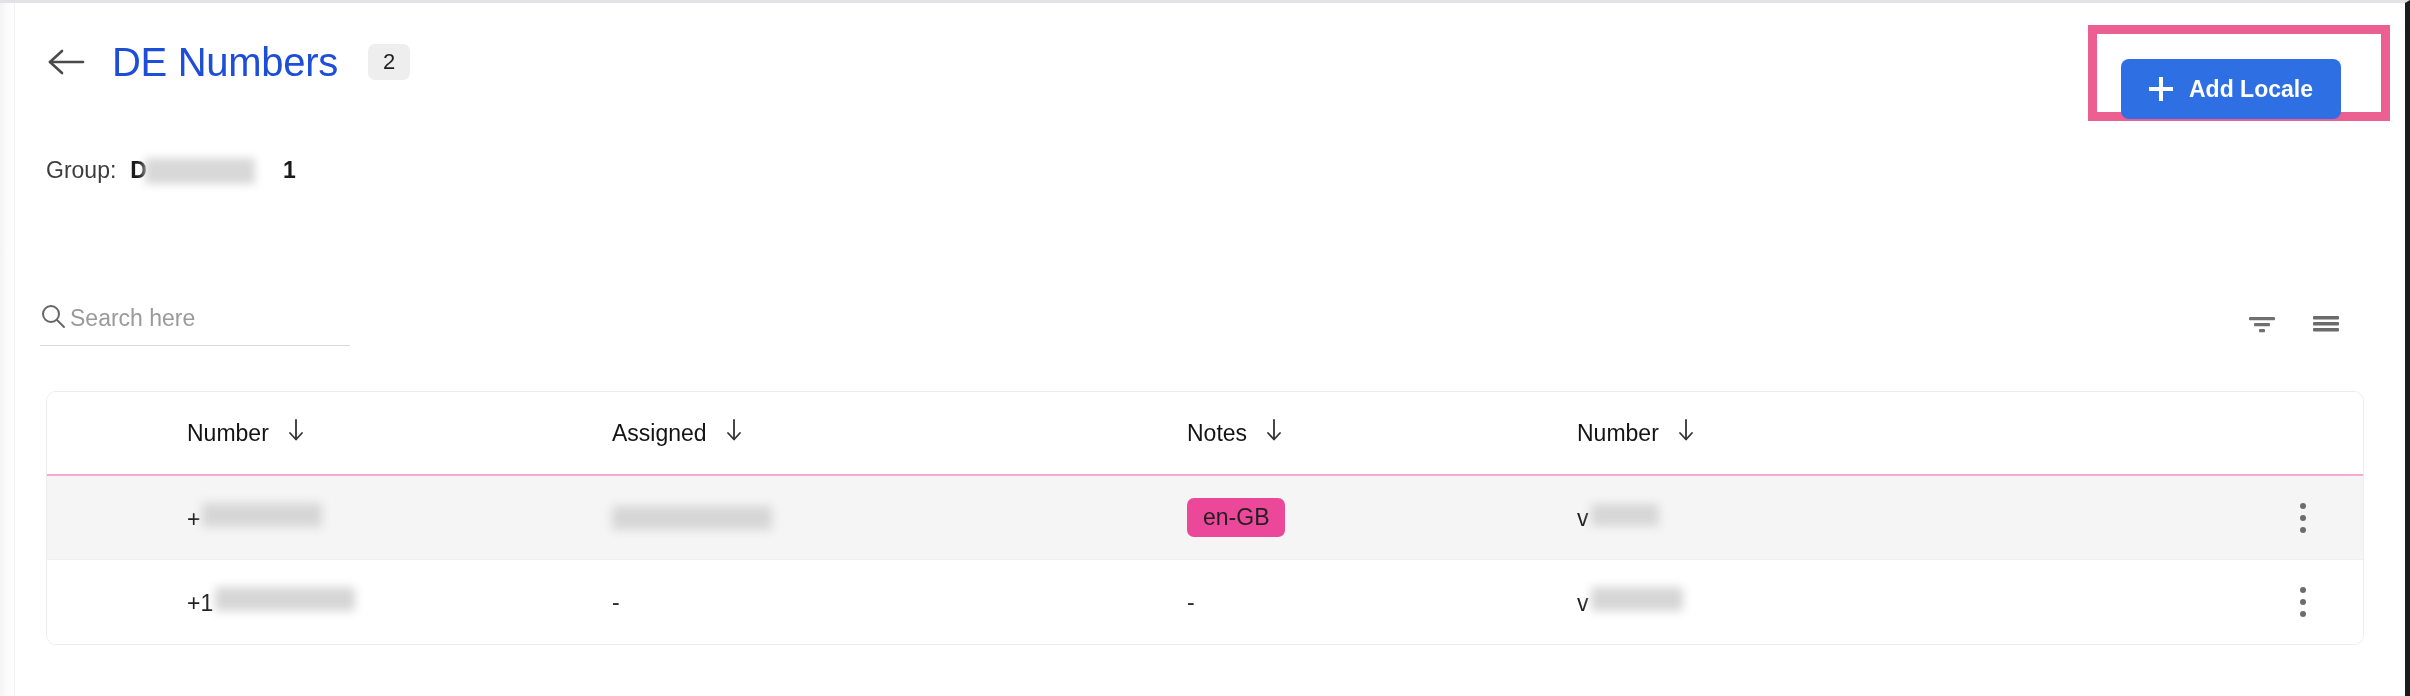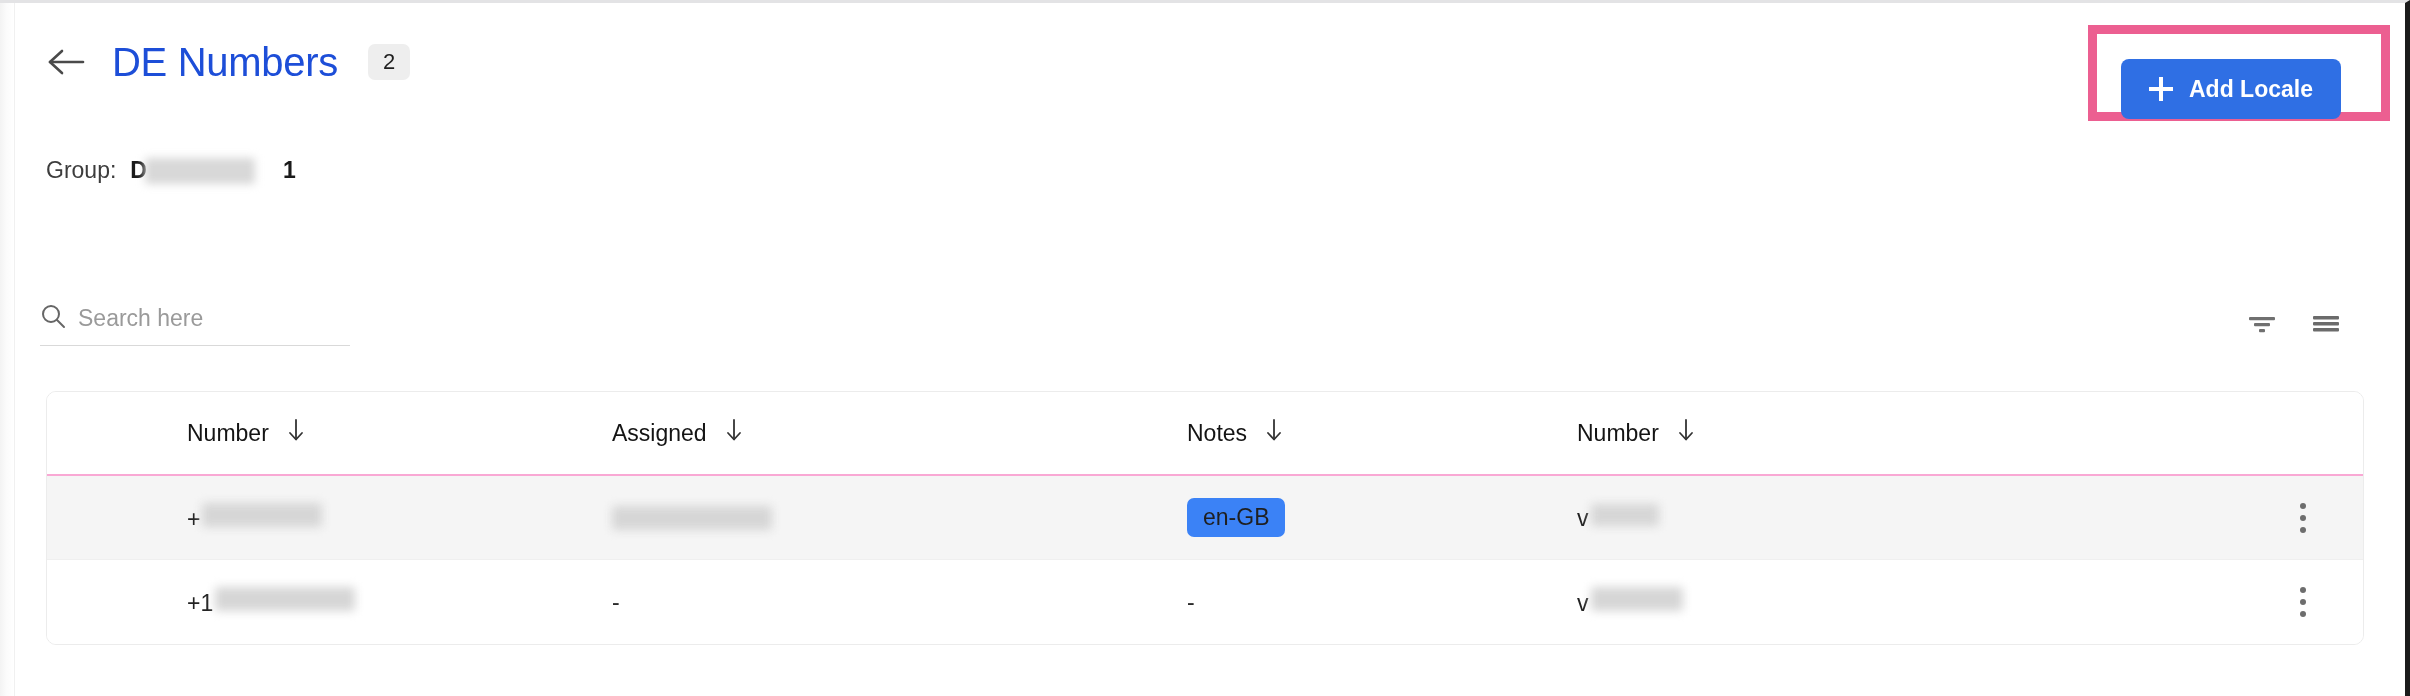--- a/index.html
+++ b/index.html
@@ -128,21 +128,21 @@
   .plus-glyph::after  { top: 0; left: 10px; height: 24px; width: 4px; }
 
   
   .search-wrap {
     position: absolute;
     left: 40px;
     top: 300px;
     width: 310px;
     display: flex;
     align-items: center;
-    gap: 12px;
+    gap: 4px;
     border-bottom: 1px solid #d9d9d9;
     padding-bottom: 12px;
   }
   .search-icon { flex: 0 0 auto; display: block; }
   .search-input {
     border: none;
     outline: none;
     background: transparent;
     font-family: "Liberation Sans", sans-serif;
     font-size: 23px;
@@ -212,21 +212,21 @@
   .td {
     font-size: 23px;
     color: #222222;
     display: flex;
     align-items: center;
   }
   .dash { color: #2b2b2b; font-size: 23px; }
 
   .locale-chip {
     display: inline-block;
-    background: #3b82f6;
+    background: #ec4899;
     color: #1f1f1f;
     font-size: 23px;
     border-radius: 7px;
     padding: 8px 16px;
     line-height: 1;
   }
 
   .kebab {
     display: flex;
     flex-direction: column;

